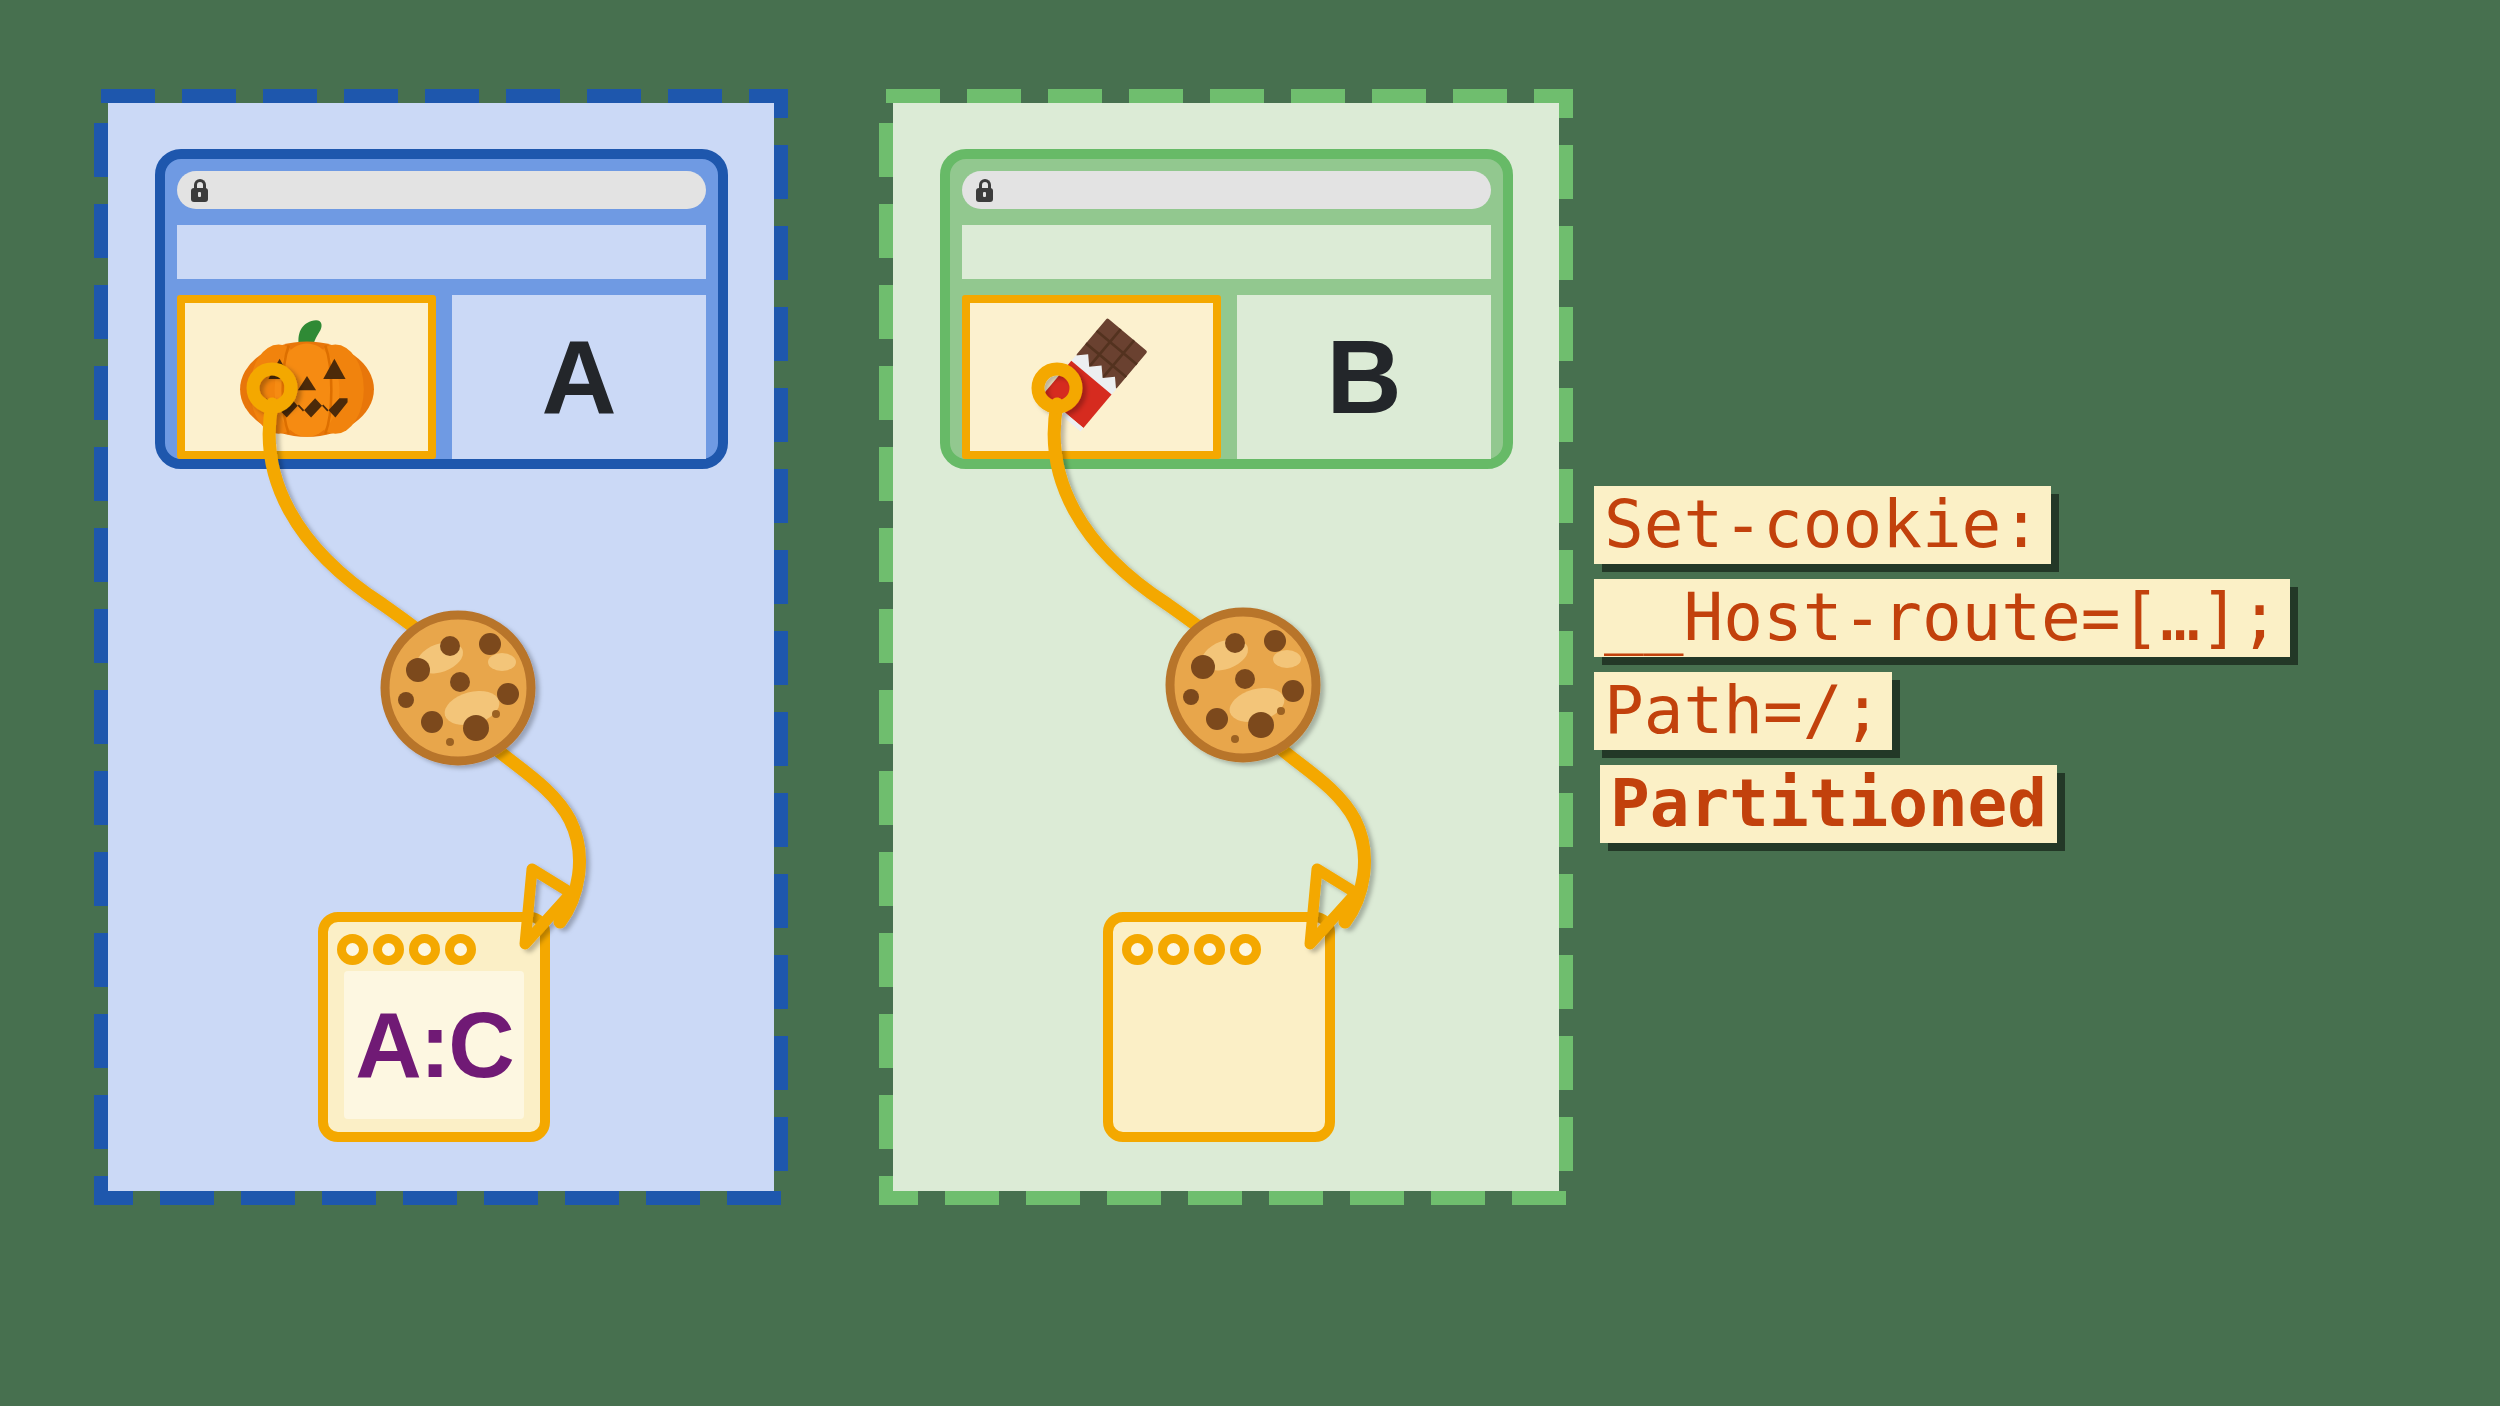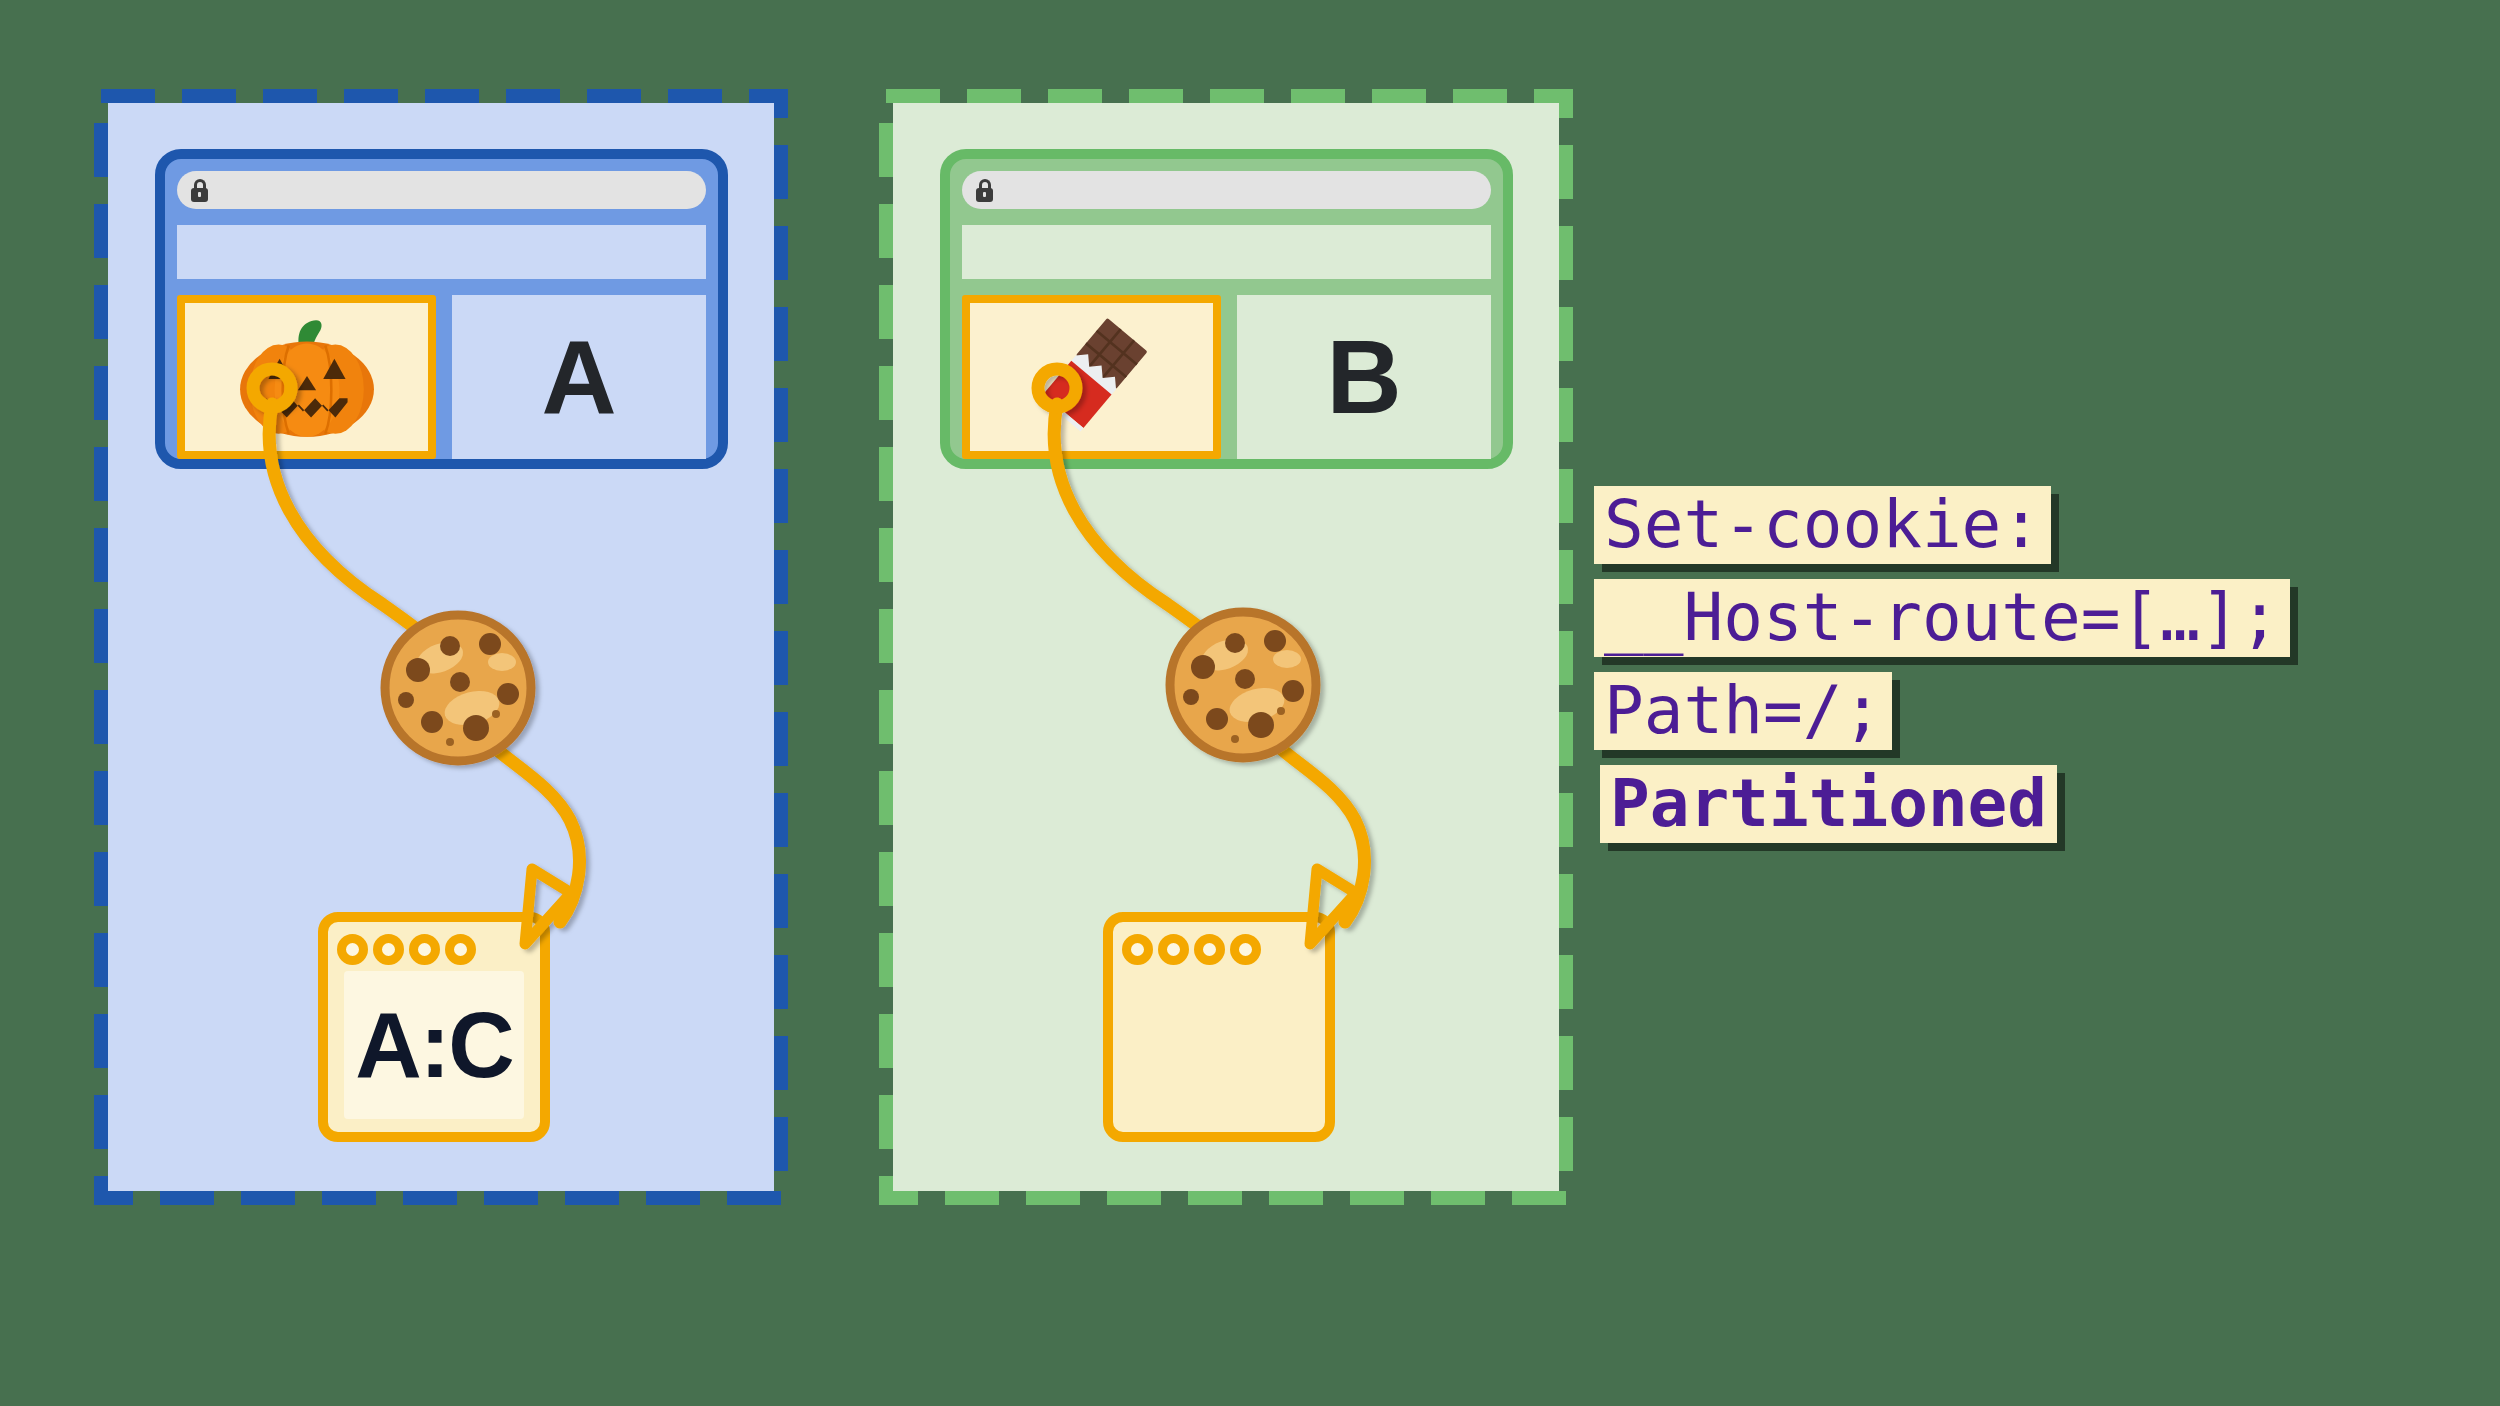--- a/index.html
+++ b/index.html
@@ -35,25 +35,25 @@
   .site-letter{font-size:104px;font-weight:700;color:#23262A;line-height:1;}
 
   
   .jar{position:absolute;top:912px;width:232px;height:230px;box-sizing:border-box;
        border:10px solid #F4A800;border-radius:20px;background:#FBEFC6;}
   .dots{display:flex;gap:5px;margin:12px 0 0 9px;}
   .dots i{display:block;width:13px;height:13px;border:9px solid #F4A800;border-radius:50%;
           background:#FDF7E1;box-sizing:content-box;}
   .jar-inner{margin:6px 16px 0 16px;height:148px;background:#FDF7E1;border-radius:4px;
              display:flex;align-items:center;justify-content:center;}
-  .jar-label{font-size:92px;font-weight:700;color:#0f172a;letter-spacing:-2px;line-height:1;}
+  .jar-label{font-size:92px;font-weight:700;color:#701a75;letter-spacing:-2px;line-height:1;}
 
   
   .code-block{position:absolute;left:1594px;top:486px;}
-  .code-line{display:table;background:#FBF0C6;color:#4c1d95;
+  .code-line{display:table;background:#FBF0C6;color:#c2410c;
              font-family:"DejaVu Sans Mono","Liberation Mono",monospace;
              font-size:66px;line-height:78px;padding:0 10px;margin-bottom:15px;
              box-shadow:8px 8px 0 rgba(0,0,0,0.5);white-space:pre;}
   .code-line.bold{font-weight:700;margin-left:6px;}
 
   .overlay{position:absolute;left:0;top:0;z-index:10;pointer-events:none;}
 </style>
 </head>
 <body>
 

